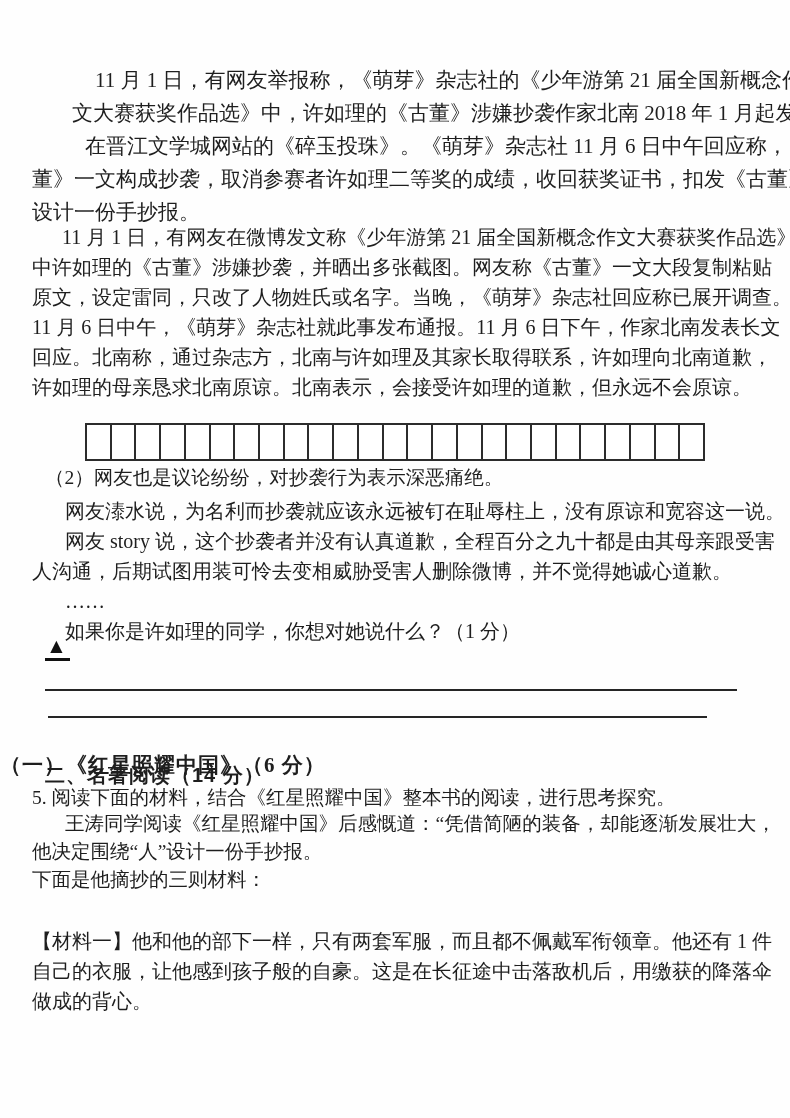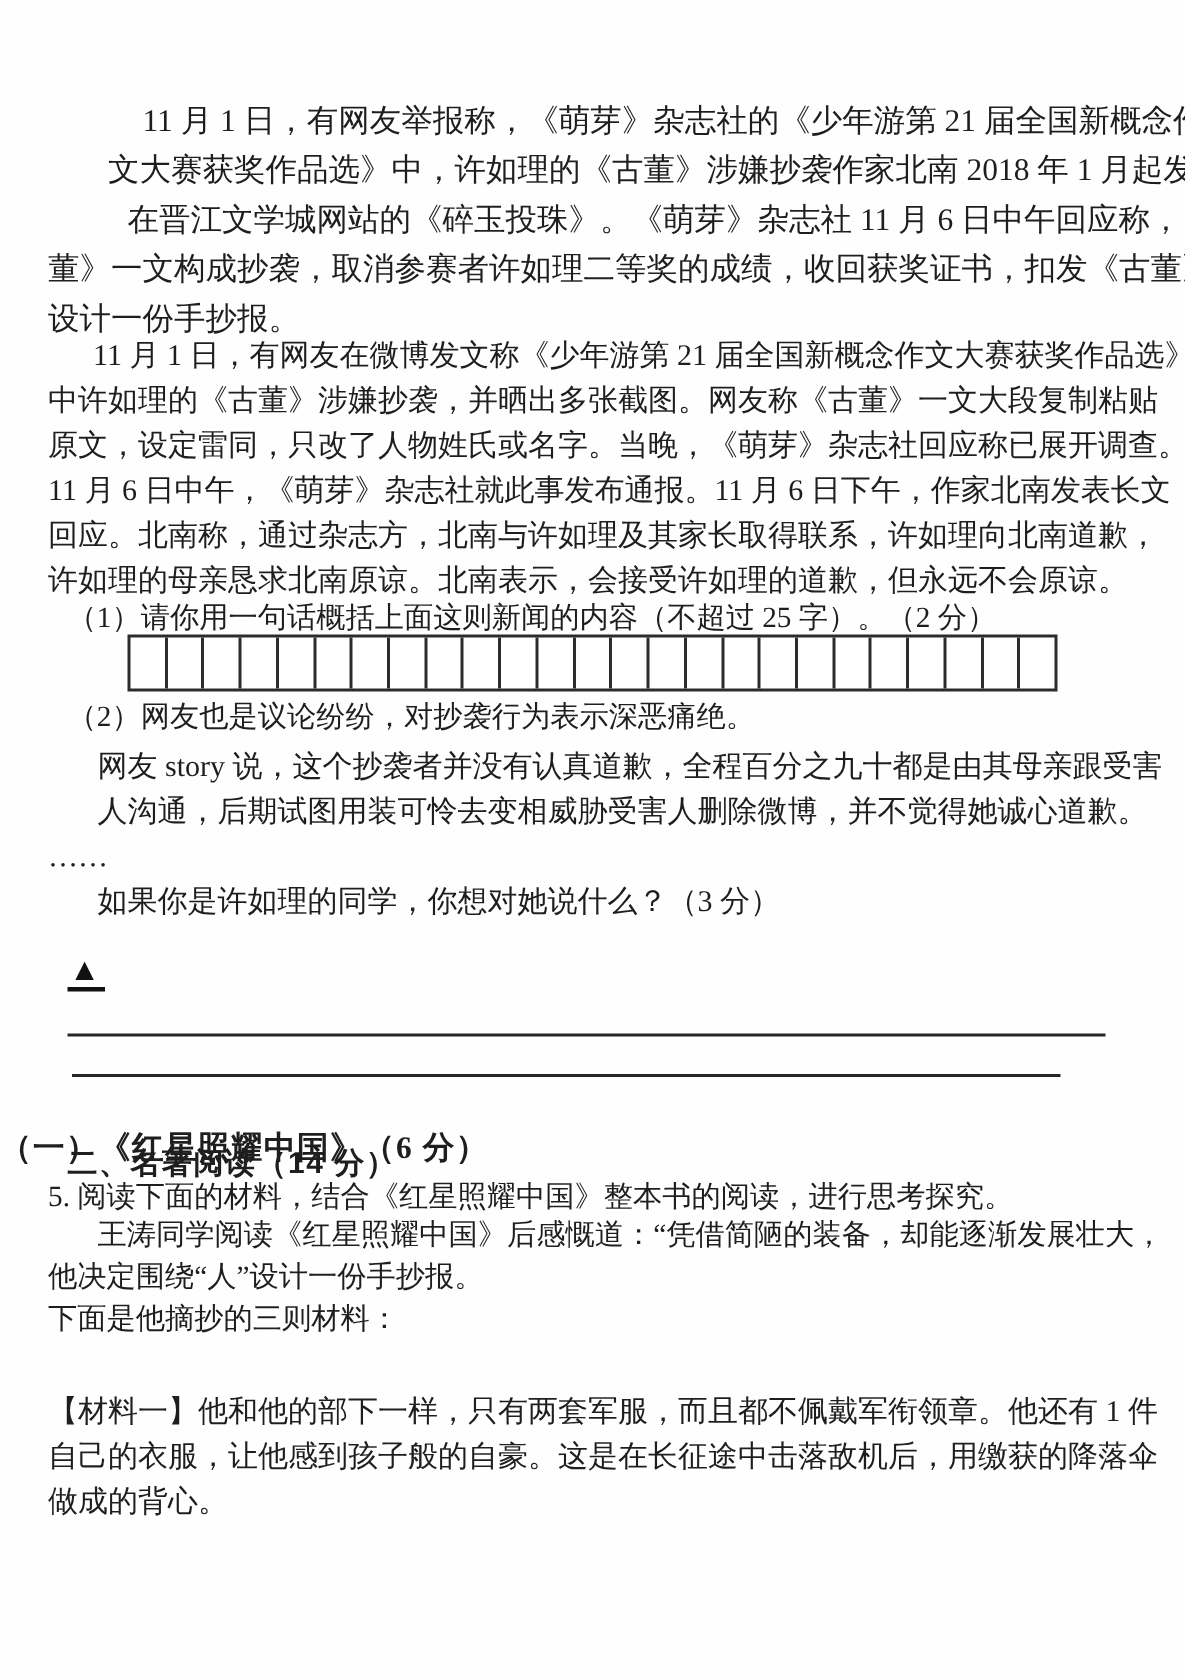--- a/index.html
+++ b/index.html
@@ -123,21 +123,20 @@
 
   <div class="abs sec-b kai">
     <span class="line">11 月 1 日，有网友在微博发文称《少年游第 21 届全国新概念作文大赛获奖作品选》</span>
     <span class="line">中许如理的《古董》涉嫌抄袭，并晒出多张截图。网友称《古董》一文大段复制粘贴</span>
     <span class="line">原文，设定雷同，只改了人物姓氏或名字。当晚，《萌芽》杂志社回应称已展开调查。</span>
     <span class="line">11 月 6 日中午，《萌芽》杂志社就此事发布通报。11 月 6 日下午，作家北南发表长文</span>
     <span class="line">回应。北南称，通过杂志方，北南与许如理及其家长取得联系，许如理向北南道歉，</span>
     <span class="line">许如理的母亲恳求北南原谅。北南表示，会接受许如理的道歉，但永远不会原谅。</span>
   </div>
 
-  <div class="abs q1 song line">（1）请你用一句话概括上面这则新闻的内容（不超过 25 字）。（2 分）</div>
 
   <div class="abs answer-grid">
       <div class="cell"></div>
       <div class="cell"></div>
       <div class="cell"></div>
       <div class="cell"></div>
       <div class="cell"></div>
       <div class="cell"></div>
       <div class="cell"></div>
       <div class="cell"></div>
@@ -156,24 +155,25 @@
       <div class="cell"></div>
       <div class="cell"></div>
       <div class="cell"></div>
       <div class="cell"></div>
       <div class="cell"></div>
     </div>
 
   <div class="abs q2 song line">（2）网友也是议论纷纷，对抄袭行为表示深恶痛绝。</div>
 
   <div class="abs sec-c">
+    <span class="line kai">网友溙水说，为名利而抄袭就应该永远被钉在耻辱柱上，没有原谅和宽容这一说。</span>
     <span class="line kai">网友 story 说，这个抄袭者并没有认真道歉，全程百分之九十都是由其母亲跟受害</span>
     <span class="line kai">人沟通，后期试图用装可怜去变相威胁受害人删除微博，并不觉得她诚心道歉。</span>
     <span class="line kai">……</span>
-    <span class="line song prompt">如果你是许如理的同学，你想对她说什么？（3 分）</span>
+    <span class="line song prompt">如果你是许如理的同学，你想对她说什么？（1 分）</span>
   </div>
 
   <div class="abs answer-marker">▲</div>
 
   <div class="abs rule rule1"></div>
   <div class="abs rule rule2"></div>
 
   <div class="abs h1 hei line">二、名著阅读（14 分）</div>
   <div class="abs h2 song">（一）《红星照耀中国》（6 分）</div>
 

